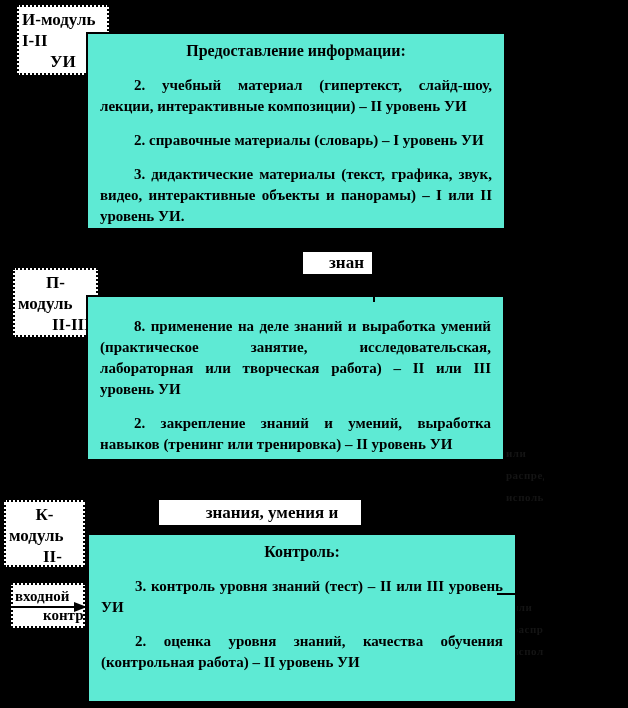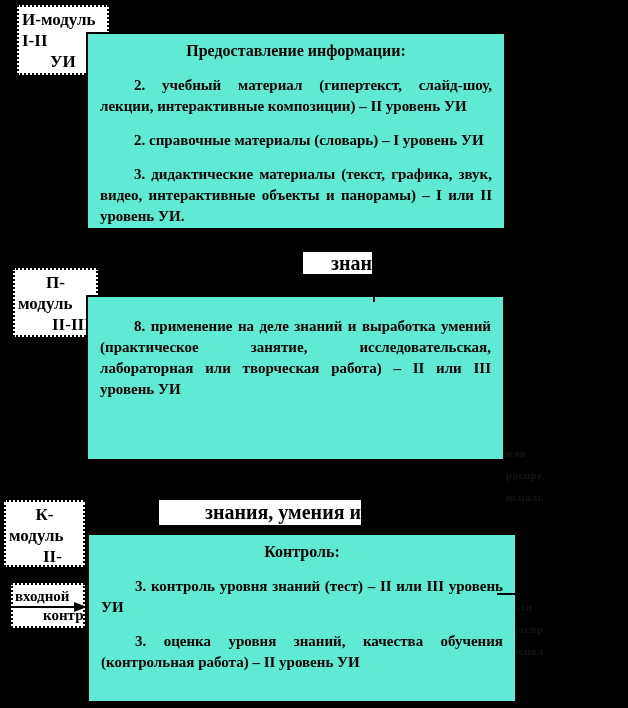--- a/index.html
+++ b/index.html
@@ -48,22 +48,22 @@
     text-indent: 34px;
     line-height: 21px;
   }
   
   .smallbox {
     position: absolute;
     background: #fff;
     border: 2px solid #000;
     z-index: 3;
     box-sizing: border-box;
-    font-size: 20px;
-    text-align: right;
+    font-size: 17px;
+    text-align: center;
   }
   
   .conn { position: absolute; background: #000; z-index: 4; }
   
   .faint {
     position: absolute;
     z-index: 0;
     color: #141414;
     font-size: 11px;
     line-height: 22px;
@@ -95,40 +95,41 @@
   <div class="conn" style="left:373px; top:276px; width:2px; height:26px;"></div>
 
   <div class="modbox" style="left:13px; top:268px; width:85px; height:69px;">
     <div class="c">П-</div>
     <div>модуль</div>
     <div class="ind2">II-III</div>
   </div>
 
   <div class="bigbox" style="left:86px; top:295px; width:419px; height:166px;">
     <p>8. применение на деле знаний и выработка умений (практическое занятие, исследовательская, лабораторная или творческая работа) – II или III уровень УИ</p>
+    <p>2. закрепление знаний и умений, выработка навыков (тренинг или тренировка) – II уровень УИ</p>
   </div>
 
   <div class="faint" style="left:506px; top:442px;">
     <div>или</div>
     <div>распределенным</div>
     <div>использованием</div>
   </div>
 
   <div class="smallbox" style="left:157px; top:498px; width:206px; height:29px; line-height:25px; padding-left:24px;">знания, умения и</div>
 
   <div class="modbox" style="left:4px; top:500px; width:81px; height:67px;">
     <div class="c">К-</div>
     <div>модуль</div>
     <div class="ind2">II-III</div>
   </div>
 
   <div class="bigbox" style="left:87px; top:533px; width:430px; height:170px;">
     <div class="btitle">Контроль:</div>
     <p>3. контроль уровня знаний (тест) – II или III уровень УИ</p>
-    <p>3. оценка уровня знаний, качества обучения (контрольная работа) – II уровень УИ</p>
+    <p>2. оценка уровня знаний, качества обучения (контрольная работа) – II уровень УИ</p>
   </div>
 
   <div class="conn" style="left:497px; top:593px; width:22px; height:2px;"></div>
 
   <div class="modbox" style="left:11px; top:583px; width:74px; height:45px; font-size:15px; line-height:19px; padding:2px 2px;">
     <div>входной</div>
     <div class="ind">контр</div>
     <svg class="arrow-svg" width="76" height="12" viewBox="0 0 76 12">
       <line x1="0" y1="6" x2="66" y2="6" stroke="#000" stroke-width="2"></line>
       <polygon points="76,6 63,1 63,11" fill="#000"></polygon>

